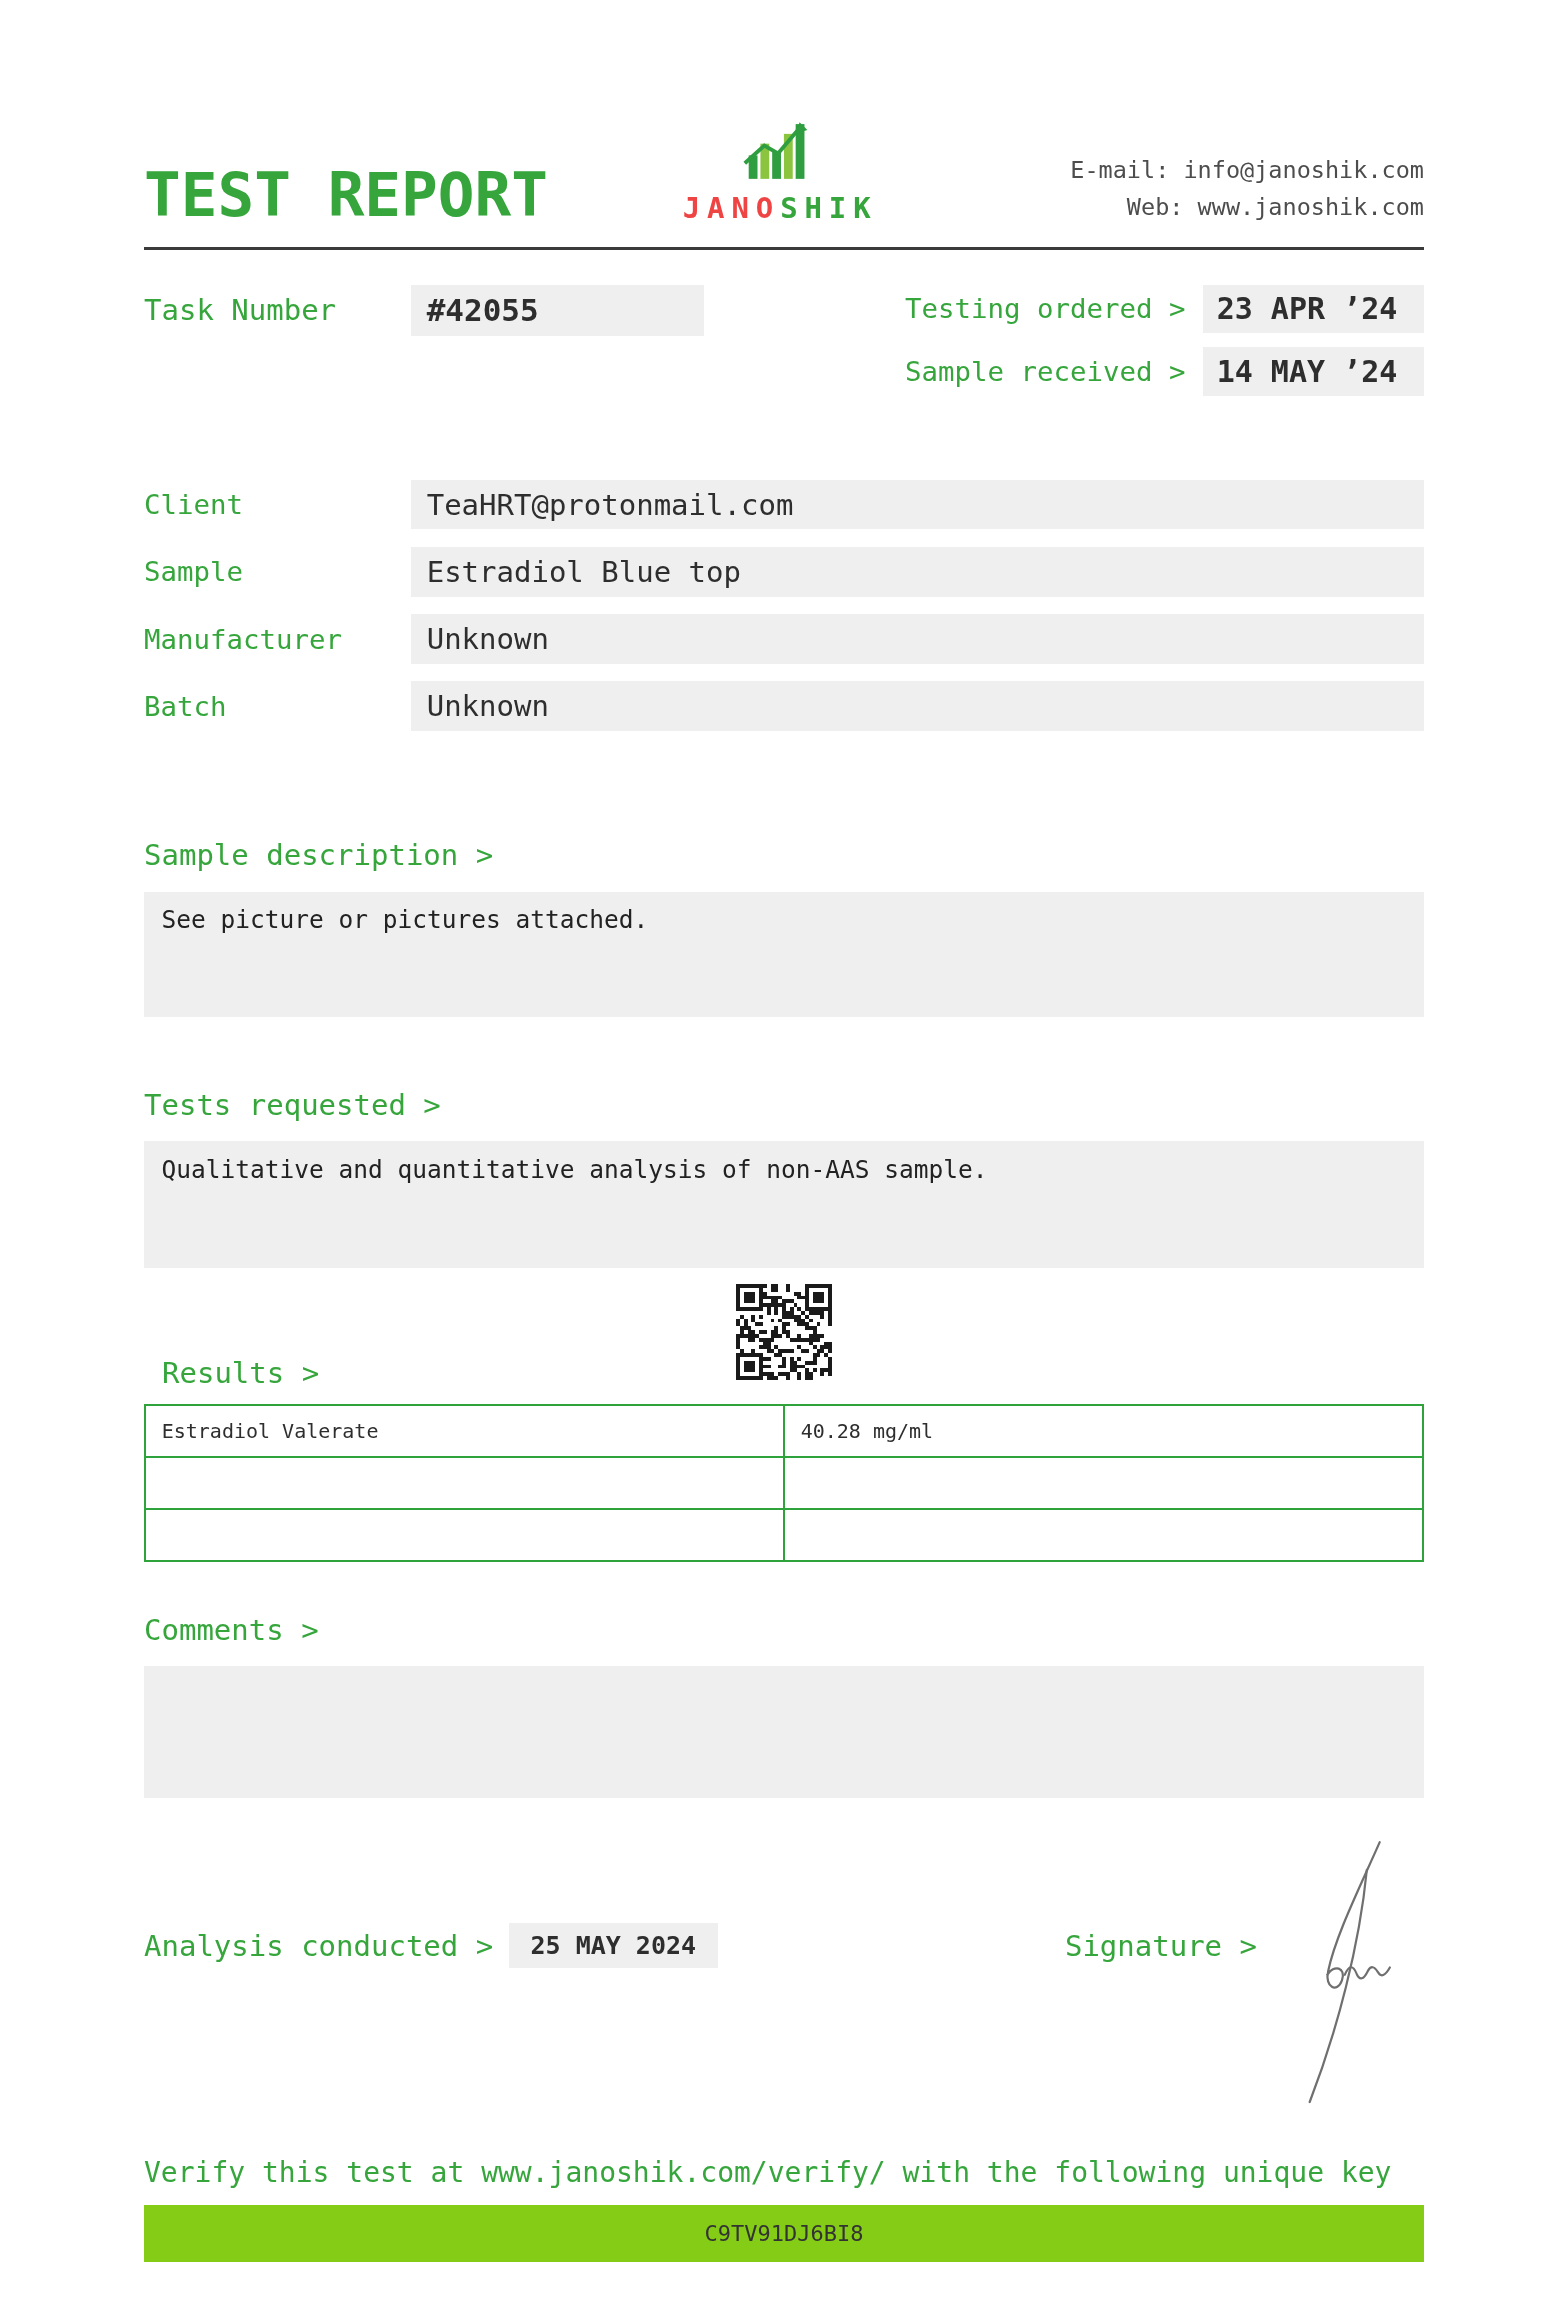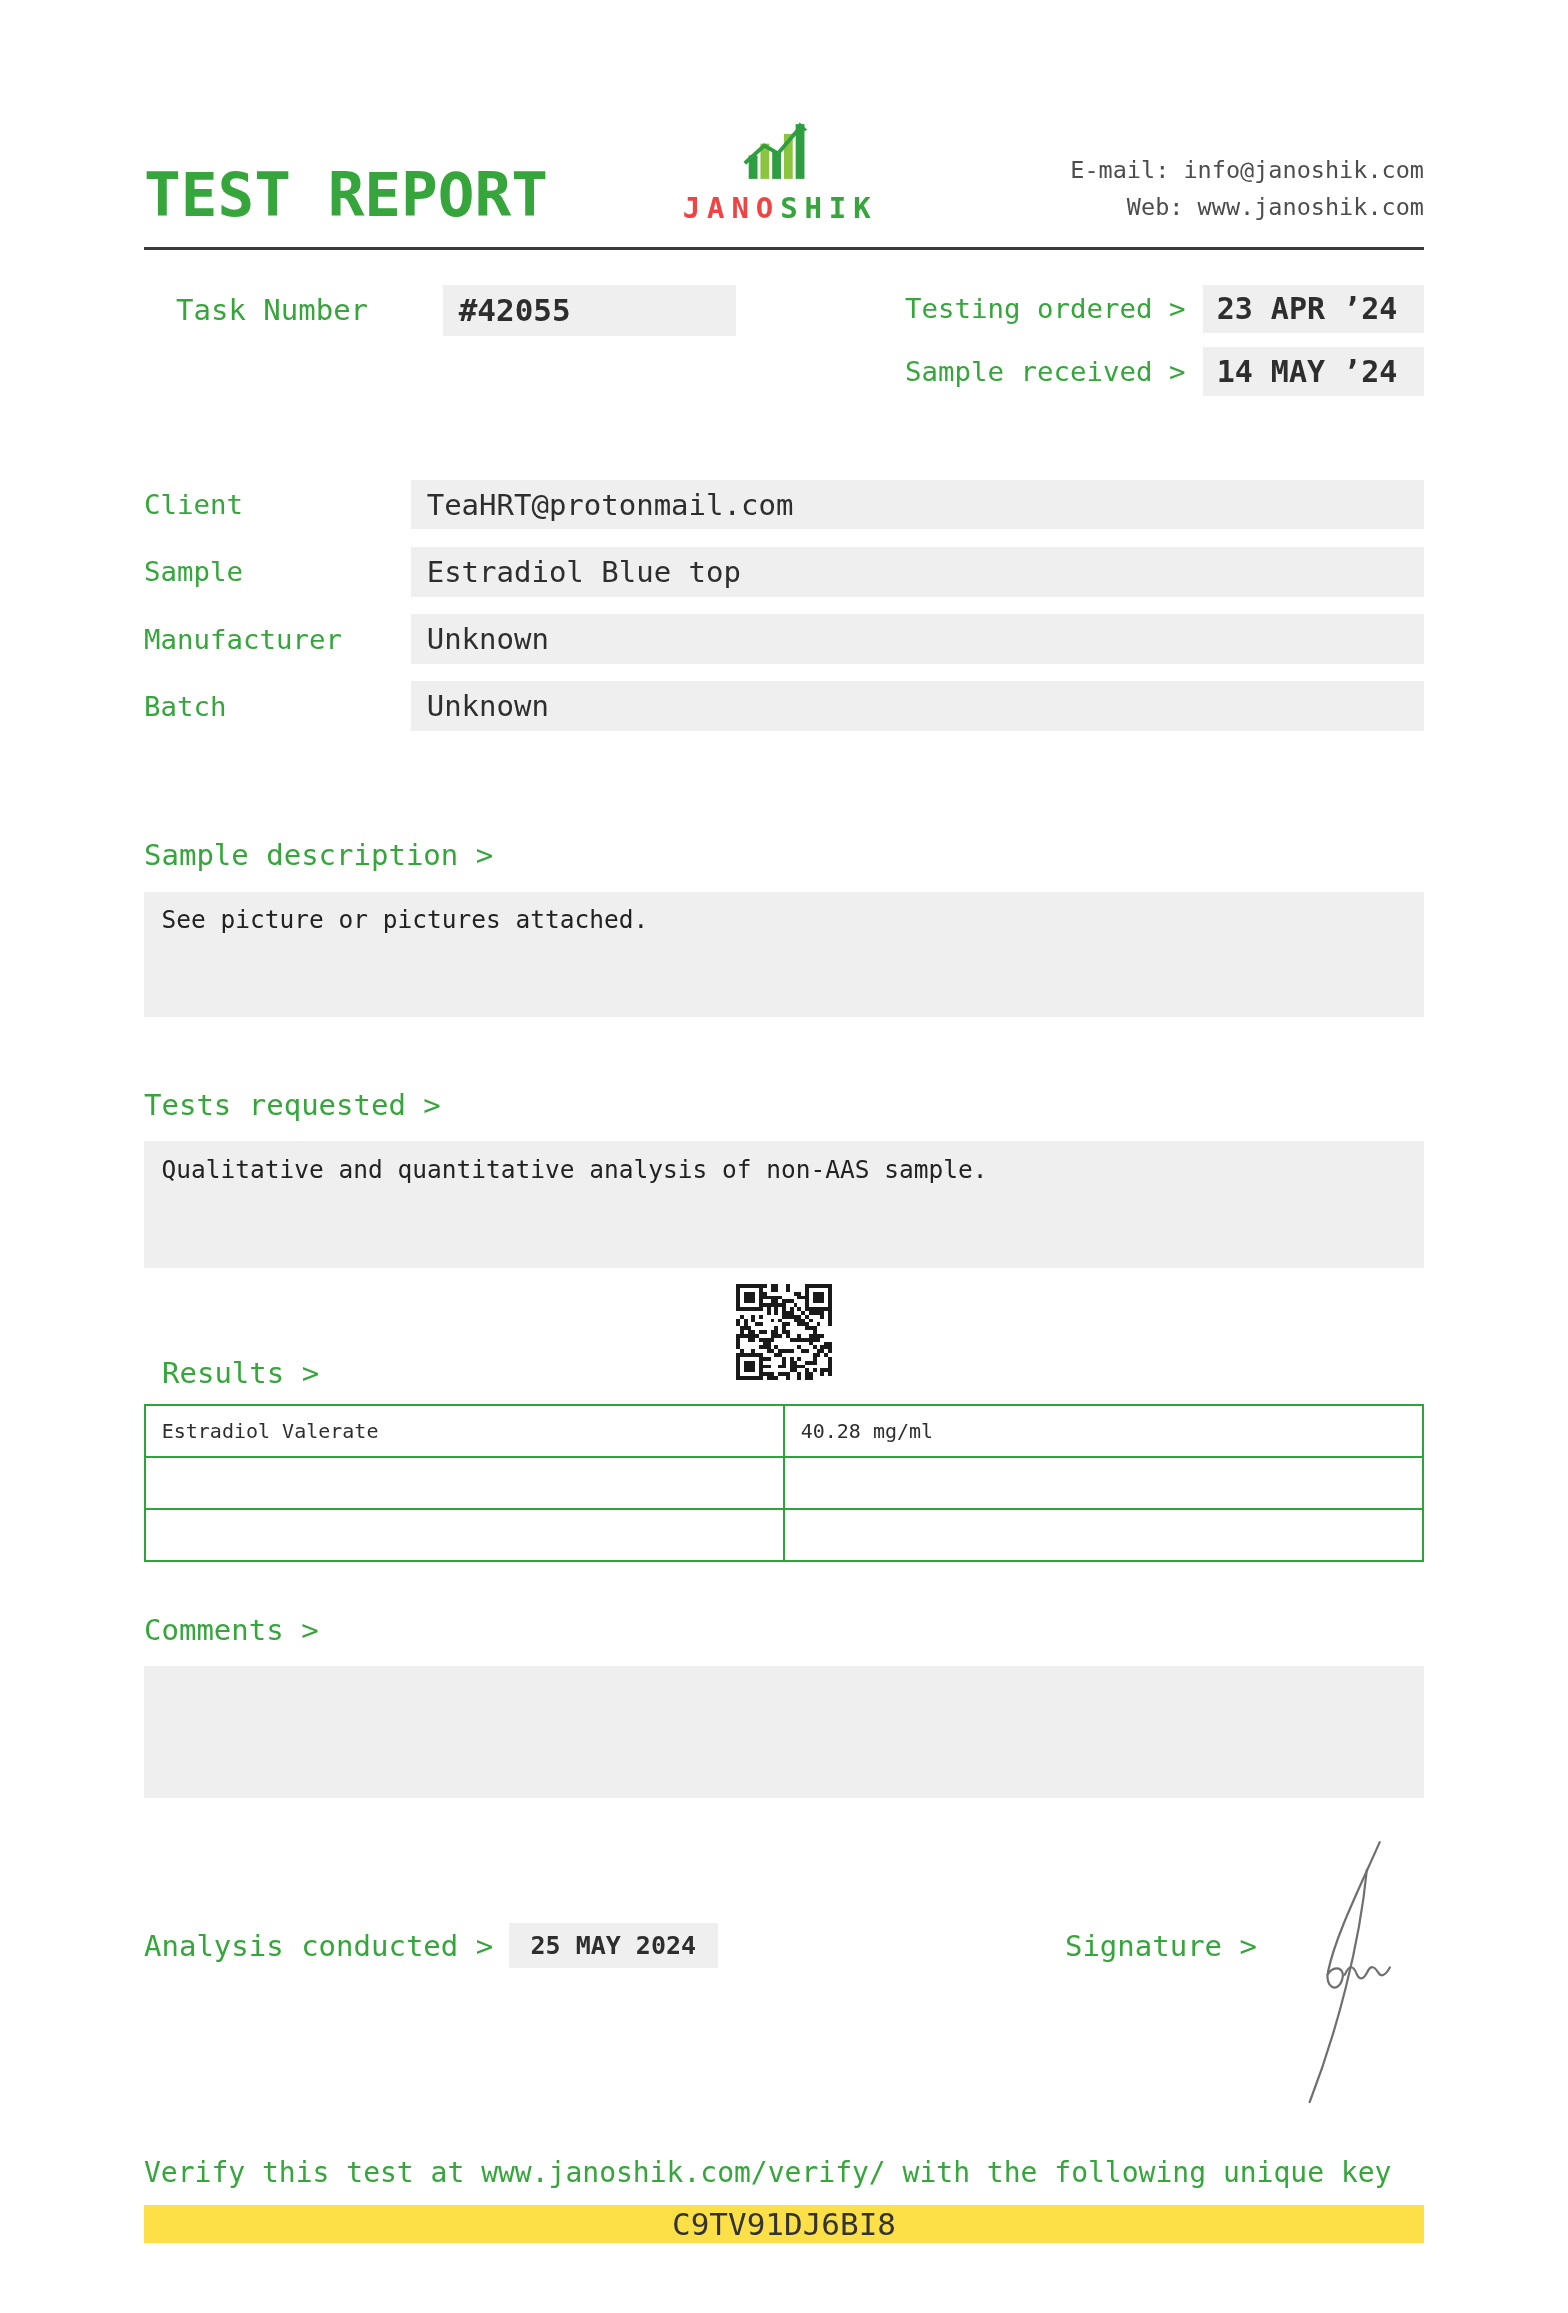--- a/index.html
+++ b/index.html
@@ -26,21 +26,21 @@
     margin:0;font-size:61px;font-weight:bold;color:var(--green);
     line-height:1;letter-spacing:0;white-space:nowrap;
   }
   .logo{display:flex;flex-direction:column;align-items:center;gap:5.9px;transform:translateX(-29px);}
   .logo-text{font-size:29px;font-weight:bold;letter-spacing:6.9px;white-space:nowrap;}
   .logo-dark{color:#ef4444;}
   .logo-green{color:var(--green);}
   .contact{text-align:right;font-size:23.5px;color:var(--muted);line-height:1.55;white-space:nowrap;}
   .rule{margin-top:21.6px;border-top:3.9px solid #3b3b3b;}
   
-  .task-row{margin-top:35px;display:flex;justify-content:space-between;align-items:flex-start;margin-left:32px;}
+  .task-row{margin-top:35px;display:flex;justify-content:space-between;align-items:flex-start;}
   .task-left{display:flex;align-items:center;}
   .task-label{width:267px;font-size:29px;color:var(--green);white-space:nowrap;flex:none;}
   .task-box{width:293px;background:var(--box);font-size:31px;font-weight:bold;padding:7.8px 15.7px;white-space:nowrap;}
   .right-dates{display:flex;flex-direction:column;gap:13.7px;align-items:flex-end;}
   .date-row{display:flex;align-items:center;gap:17.6px;}
   .date-label{font-size:27.4px;color:var(--green);white-space:nowrap;}
   .date-box{width:221px;background:var(--box);font-size:30px;font-weight:bold;padding:6.9px 13.7px;white-space:nowrap;}
   
   .details{margin-top:84px;}
   .drow{display:flex;align-items:center;margin-bottom:17.6px;}
@@ -66,21 +66,21 @@
   }
   
   .footer-row{margin-top:118px;position:relative;display:flex;align-items:center;height:59px;}
   .analysis-label{font-size:29px;color:var(--green);white-space:nowrap;}
   .analysis-box{margin-left:15.7px;background:var(--box);font-size:25px;font-weight:bold;padding:7.8px 21.6px;white-space:nowrap;}
   .sig-group{margin-left:auto;display:flex;align-items:center;padding-right:167px;}
   .sig-label{font-size:29px;color:var(--green);white-space:nowrap;}
   .signature{position:absolute;right:24.5px;top:-86px;width:129px;height:286px;}
   
   .verify{margin-top:181px;font-size:28px;color:var(--green);white-space:nowrap;}
-  .key-box{margin-top:15.7px;background:#fde047;text-align:center;font-size:31px;color:#333;padding:1px 0;}
+  .key-box{margin-top:15.7px;background:#84cc16;text-align:center;font-size:22px;color:#333;padding:16px 0;}
 </style>
 </head>
 <body>
 
 <div class="content">
 
   <header class="hdr">
     <h1 class="title">TEST REPORT</h1>
 
     <div class="logo">

